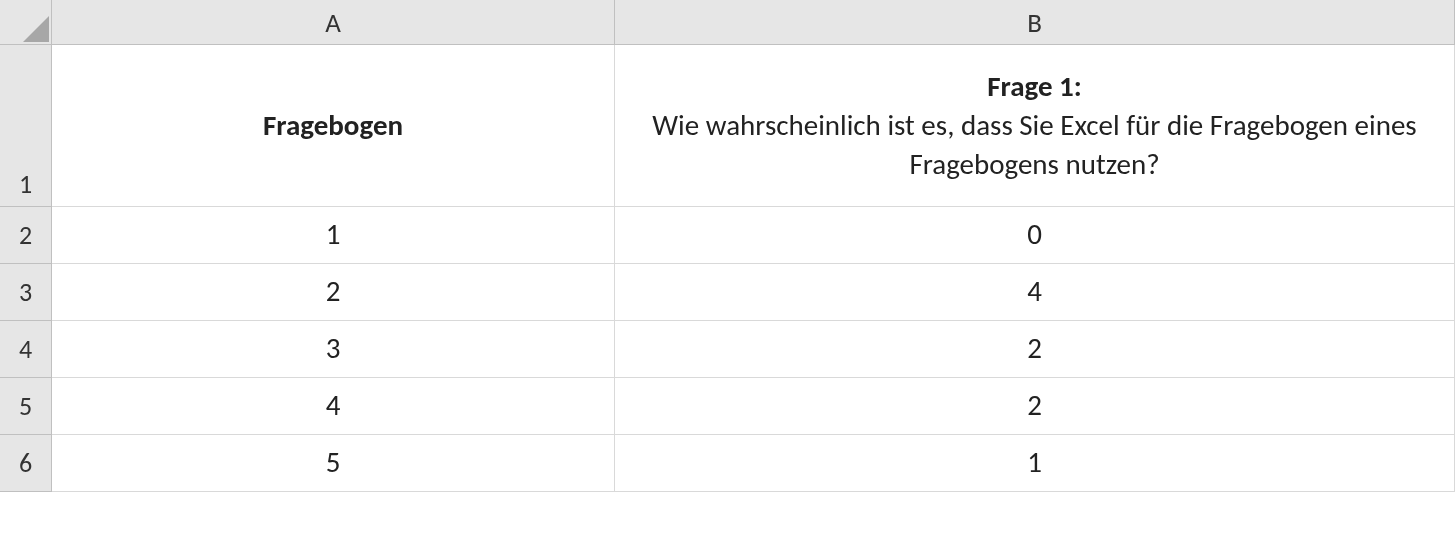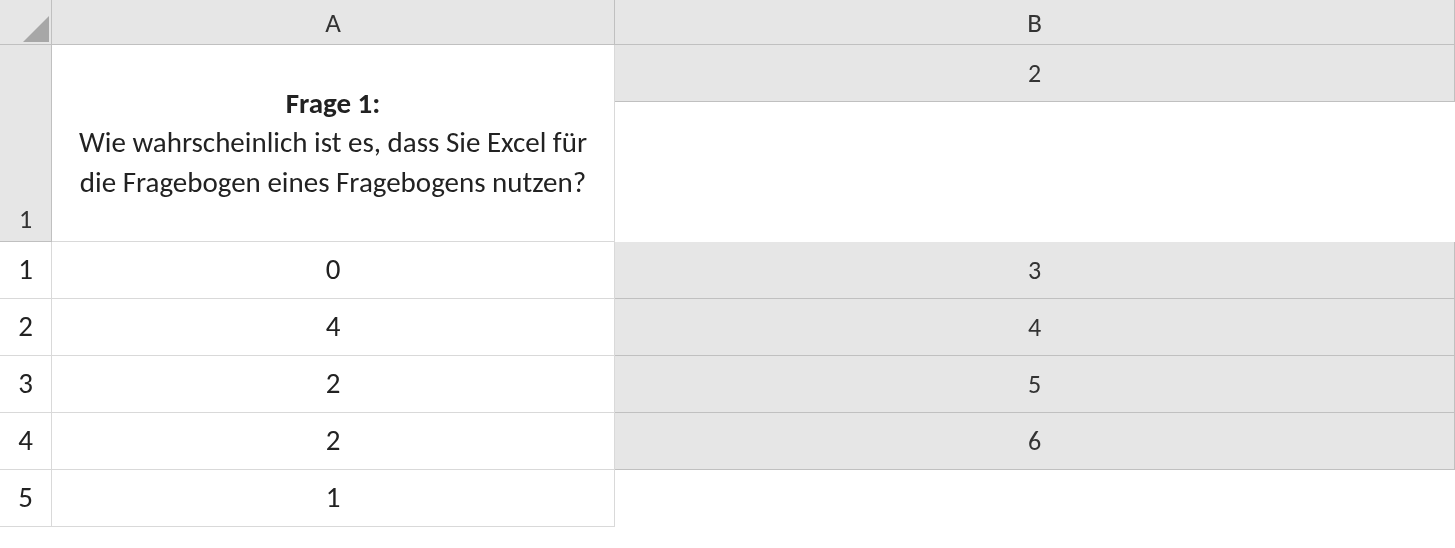--- a/index.html
+++ b/index.html
@@ -75,21 +75,21 @@
       padding: 4px 10px;
       line-height: 1.35;
     }
     .cell.header-row {
       text-align: center;
     }
     .cell .bold {
       font-weight: 700;
     }
     .row-1 {
-      height: 197px;
+      height: 162px;
     }
     .row-n {
       height: 57px;
     }
     .b1-content {
       display: flex;
       flex-direction: column;
       align-items: center;
       justify-content: center;
       text-align: center;
@@ -101,20 +101,23 @@
 
 <div class="spreadsheet">
 
   <div class="corner-cell">
     <div class="corner-triangle"></div>
   </div>
   <div class="header-cell">A</div>
   <div class="header-cell">B</div>
 
   <div class="row-header row-1">1</div>
+  <div class="cell header-row row-1">
+    <span class="bold">Fragebogen</span>
+  </div>
   <div class="cell header-row row-1">
     <div class="b1-content">
       <span class="bold">Frage 1:</span>
       <span>Wie wahrscheinlich ist es, dass Sie Excel für die Fragebogen eines Fragebogens nutzen?</span>
     </div>
   </div>
 
   <div class="row-header normal row-n">2</div>
   <div class="cell row-n">1</div>
   <div class="cell row-n">0</div>

